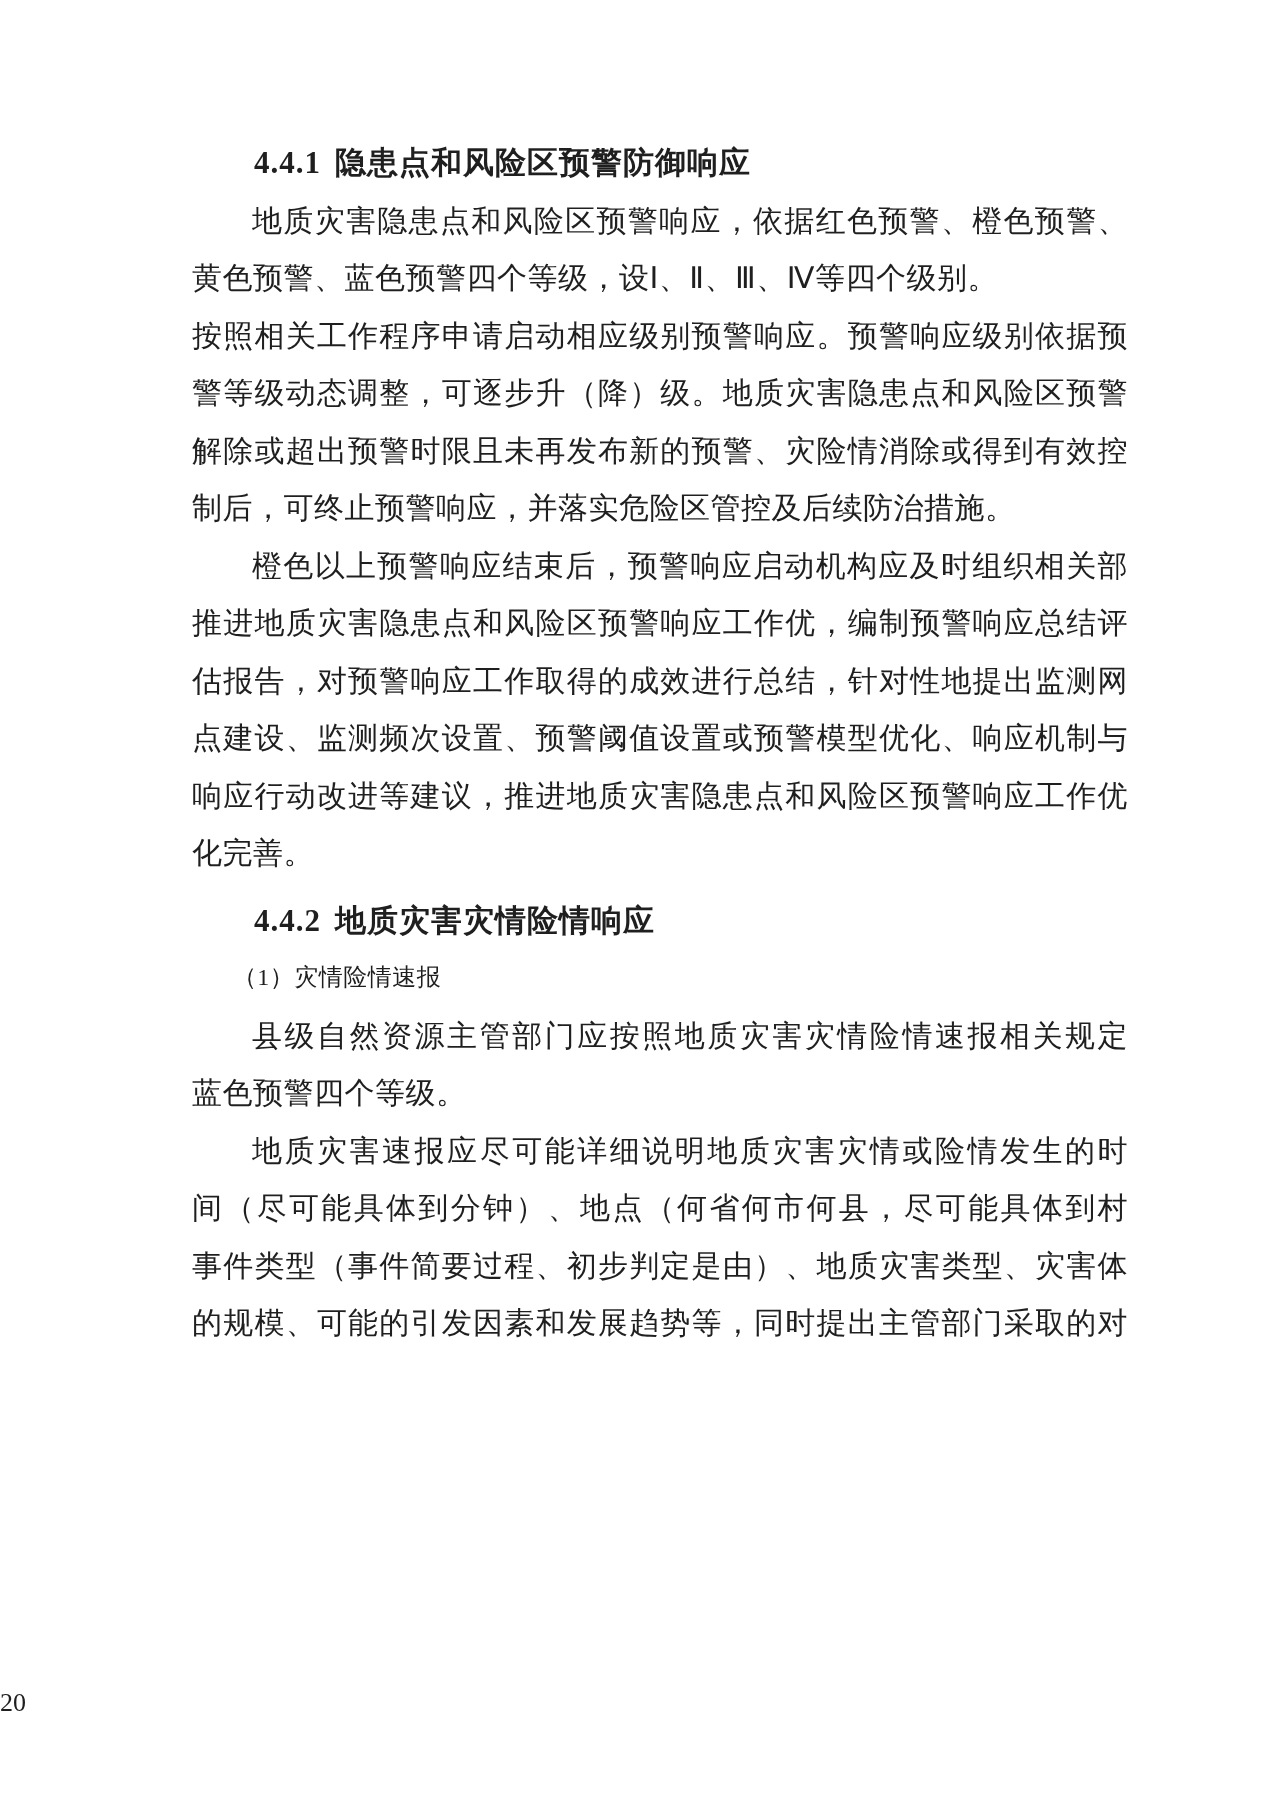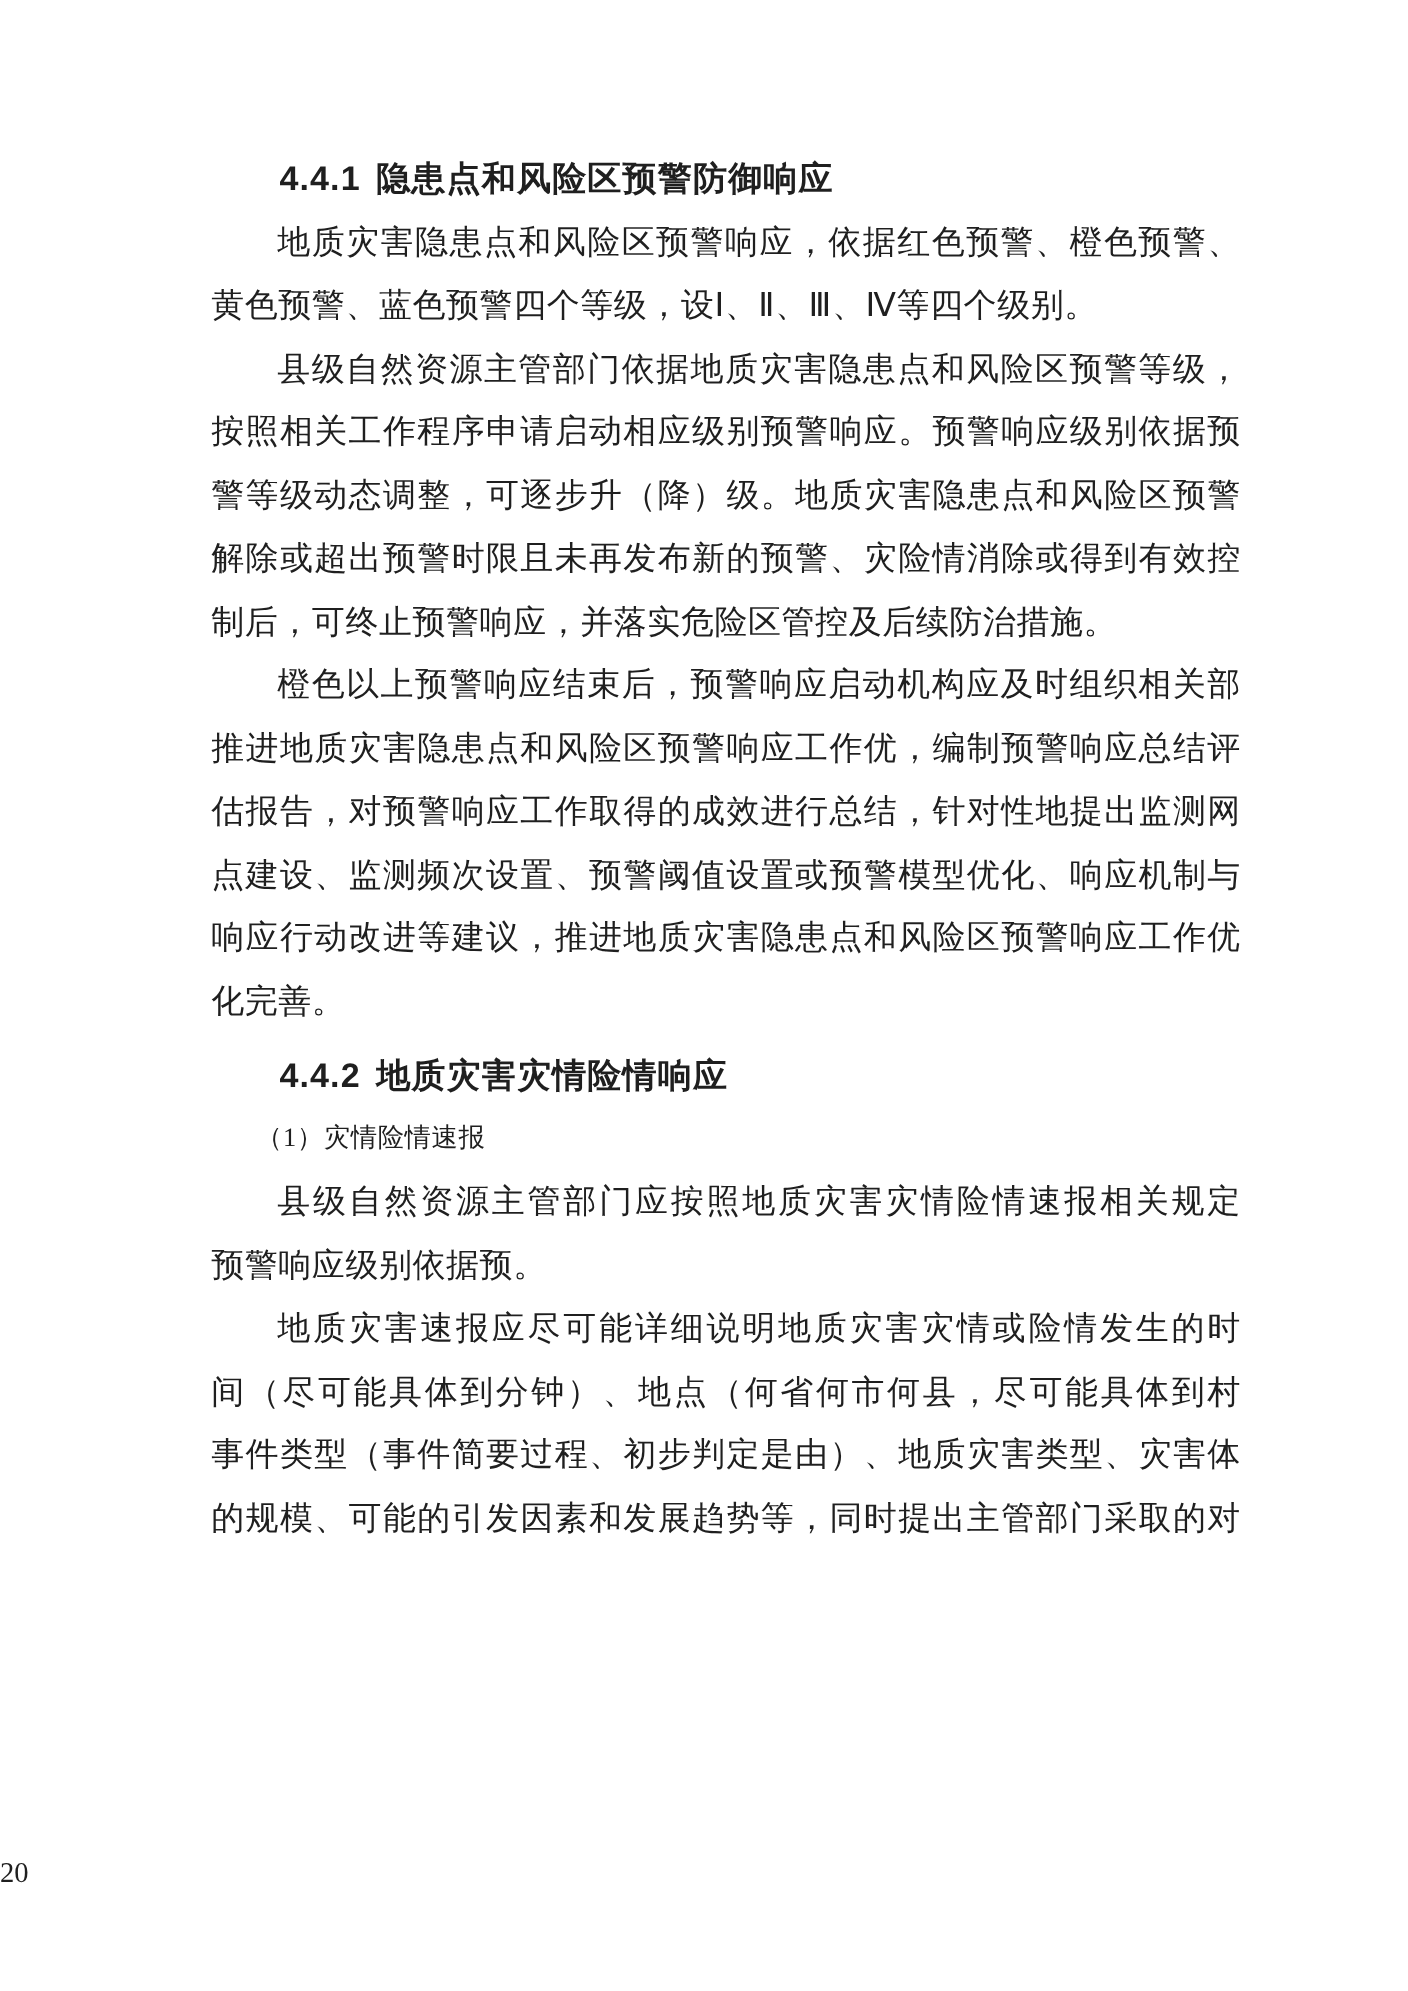--- a/index.html
+++ b/index.html
@@ -41,21 +41,21 @@
   .heading {
     font-size: 31px;
     line-height: 57.5px;
     height: 57.5px;
     overflow: hidden;
     text-indent: 2em;
     font-weight: 700;
     white-space: nowrap;
   }
   .heading .h-num {
-    font-family: Liberation Sans, sans-serif;
+    font-family: Liberation Serif, serif;
     letter-spacing: 1px;
   }
   .heading .h-title {
     font-family: "Liberation Sans", sans-serif;
     margin-left: 14px;
     letter-spacing: 1px;
     margin-top: 47px;
   }
   .heading.second { margin-top: 10px; }
   .subheading {
@@ -85,21 +85,20 @@
     <div class="heading">
       <span class="h-num">4.4.1</span><span class="h-title">隐患点和风险区预警防御响应</span>
     </div>
 
     <div>
       <div class="line indent">地质灾害隐患点和风险区预警响应，依据红色预警、橙色预警、</div>
       <div class="line last">黄色预警、蓝色预警四个等级，设Ⅰ、Ⅱ、Ⅲ、Ⅳ等四个级别。</div>
     </div>
 
     <div>
-      <div class="line indent">县级自然资源主管部门依据地质灾害隐患点和风险区预警等级，</div>
       <div class="line">按照相关工作程序申请启动相应级别预警响应。预警响应级别依据预</div>
       <div class="line">警等级动态调整，可逐步升（降）级。地质灾害隐患点和风险区预警</div>
       <div class="line">解除或超出预警时限且未再发布新的预警、灾险情消除或得到有效控</div>
       <div class="line last">制后，可终止预警响应，并落实危险区管控及后续防治措施。</div>
     </div>
 
     <div>
       <div class="line indent">橙色以上预警响应结束后，预警响应启动机构应及时组织相关部</div>
       <div class="line">推进地质灾害隐患点和风险区预警响应工作优，编制预警响应总结评</div>
       <div class="line">估报告，对预警响应工作取得的成效进行总结，针对性地提出监测网</div>
@@ -109,21 +108,21 @@
     </div>
 
     <div class="heading second">
       <span class="h-num">4.4.2</span><span class="h-title">地质灾害灾情险情响应</span>
     </div>
 
     <div class="subheading">（1）灾情险情速报</div>
 
     <div>
       <div class="line indent">县级自然资源主管部门应按照地质灾害灾情险情速报相关规定</div>
-      <div class="line last">预警响应级别依据预。</div>
+      <div class="line last">蓝色预警四个等级。</div>
     </div>
 
     <div>
       <div class="line indent">地质灾害速报应尽可能详细说明地质灾害灾情或险情发生的时</div>
       <div class="line">间（尽可能具体到分钟）、地点（何省何市何县，尽可能具体到村组）、</div>
       <div class="line">事件类型（事件简要过程、初步判定是由）、地质灾害类型、灾害体</div>
       <div class="line">的规模、可能的引发因素和发展趋势等，同时提出主管部门采取的对</div>
     </div>
 
   </div>

